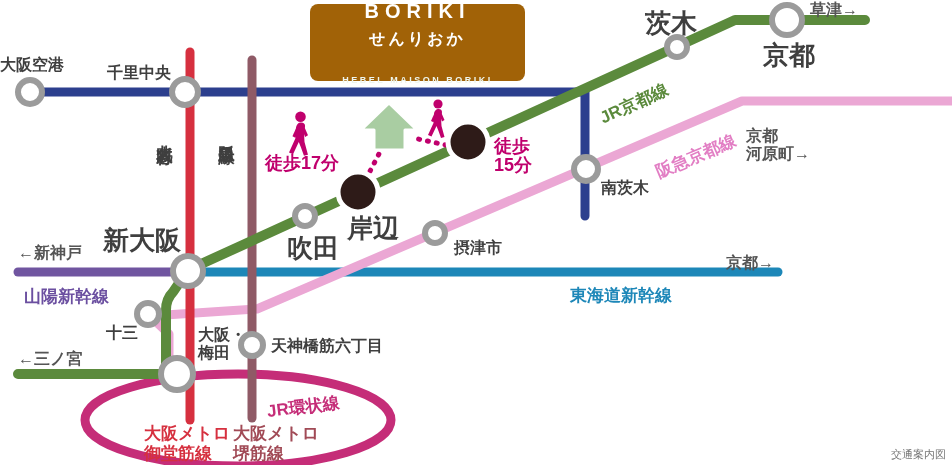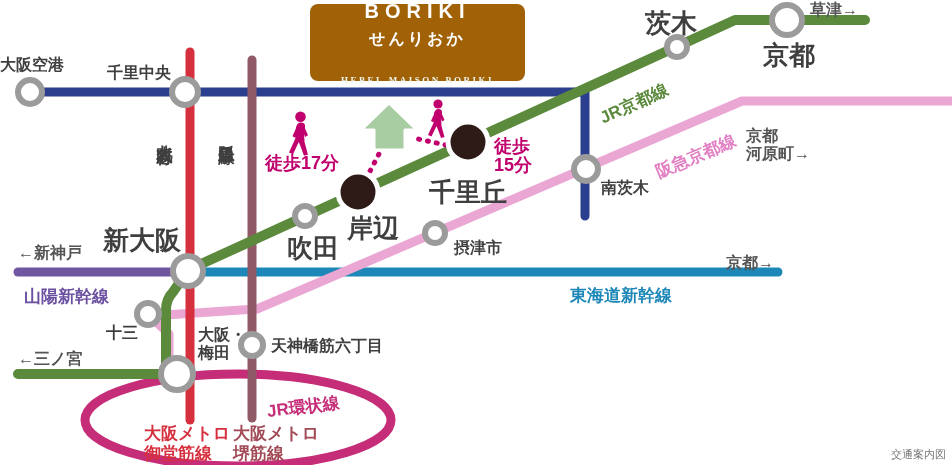--- a/index.html
+++ b/index.html
@@ -30,21 +30,21 @@
   .c-magenta{color:#c52d78;}
   .walk-lbl{font-size:18px;font-weight:700;color:#c0006d;line-height:1.05;}
   .rot{transform-origin:left top;}
   .boriki{
     position:absolute;left:310px;top:4px;width:215px;height:77px;
     background:#a16207;border-radius:8px;color:#fff;text-align:center;
     display:flex;flex-direction:column;justify-content:center;gap:6px;
   }
   .boriki-en{font-size:20px;font-weight:700;letter-spacing:6px;}
   .boriki-ja{font-size:16px;font-weight:700;letter-spacing:3px;}
-  .boriki-sub{font-size:9px;font-weight:700;letter-spacing:2.5px;color:#eef5ec;margin-top:19px;font-family:Liberation Serif, serif;}
+  .boriki-sub{font-size:9px;font-weight:700;letter-spacing:2.5px;color:#eef5ec;margin-top:19px;}
   .footer{font-size:11px;color:#777;}
 </style>
 </head>
 <body>
 
 <div class="map">
 
   <svg width="952" height="465" viewBox="0 0 952 465">
 
     <ellipse cx="238" cy="420" rx="153" ry="46" fill="none" stroke="#c52d78" stroke-width="9"></ellipse>
@@ -108,21 +108,20 @@
   <div class="lbl st-sm" style="left:107px;top:64px;">千里中央</div>
   <div class="lbl st-lg" style="left:103px;top:226px;">新大阪</div>
   <div class="lbl st-sm" style="left:106px;top:324px;">十三</div>
   <div class="lbl st-sm" style="left:198px;top:326px;">
     <span style="display:block">大阪・</span>
     <span style="display:block">梅田</span>
   </div>
   <div class="lbl st-sm" style="left:271px;top:337px;">天神橋筋六丁目</div>
   <div class="lbl st-lg" style="left:287px;top:234px;">吹田</div>
   <div class="lbl st-lg" style="left:347px;top:214px;">岸辺</div>
-  <div class="lbl st-lg" style="left:429px;top:178px;">千里丘</div>
   <div class="lbl st-sm" style="left:454px;top:239px;">摂津市</div>
   <div class="lbl st-sm" style="left:601px;top:179px;">南茨木</div>
   <div class="lbl st-lg" style="left:645px;top:9px;">茨木</div>
   <div class="lbl st-lg" style="left:763px;top:41px;">京都</div>
 
   <div class="lbl v-lbl" style="left:155px;top:132px;">北大阪急行</div>
   <div class="lbl v-lbl" style="left:217px;top:132px;">阪急千里線</div>
   <div class="lbl line-lbl c-jr rot" style="left:597px;top:110px;transform:rotate(-24.5deg);">JR京都線</div>
   <div class="lbl line-lbl c-pink rot" style="left:653px;top:164px;transform:rotate(-23deg);">阪急京都線</div>
   <div class="lbl line-lbl c-purple" style="left:24px;top:287px;">山陽新幹線</div>

